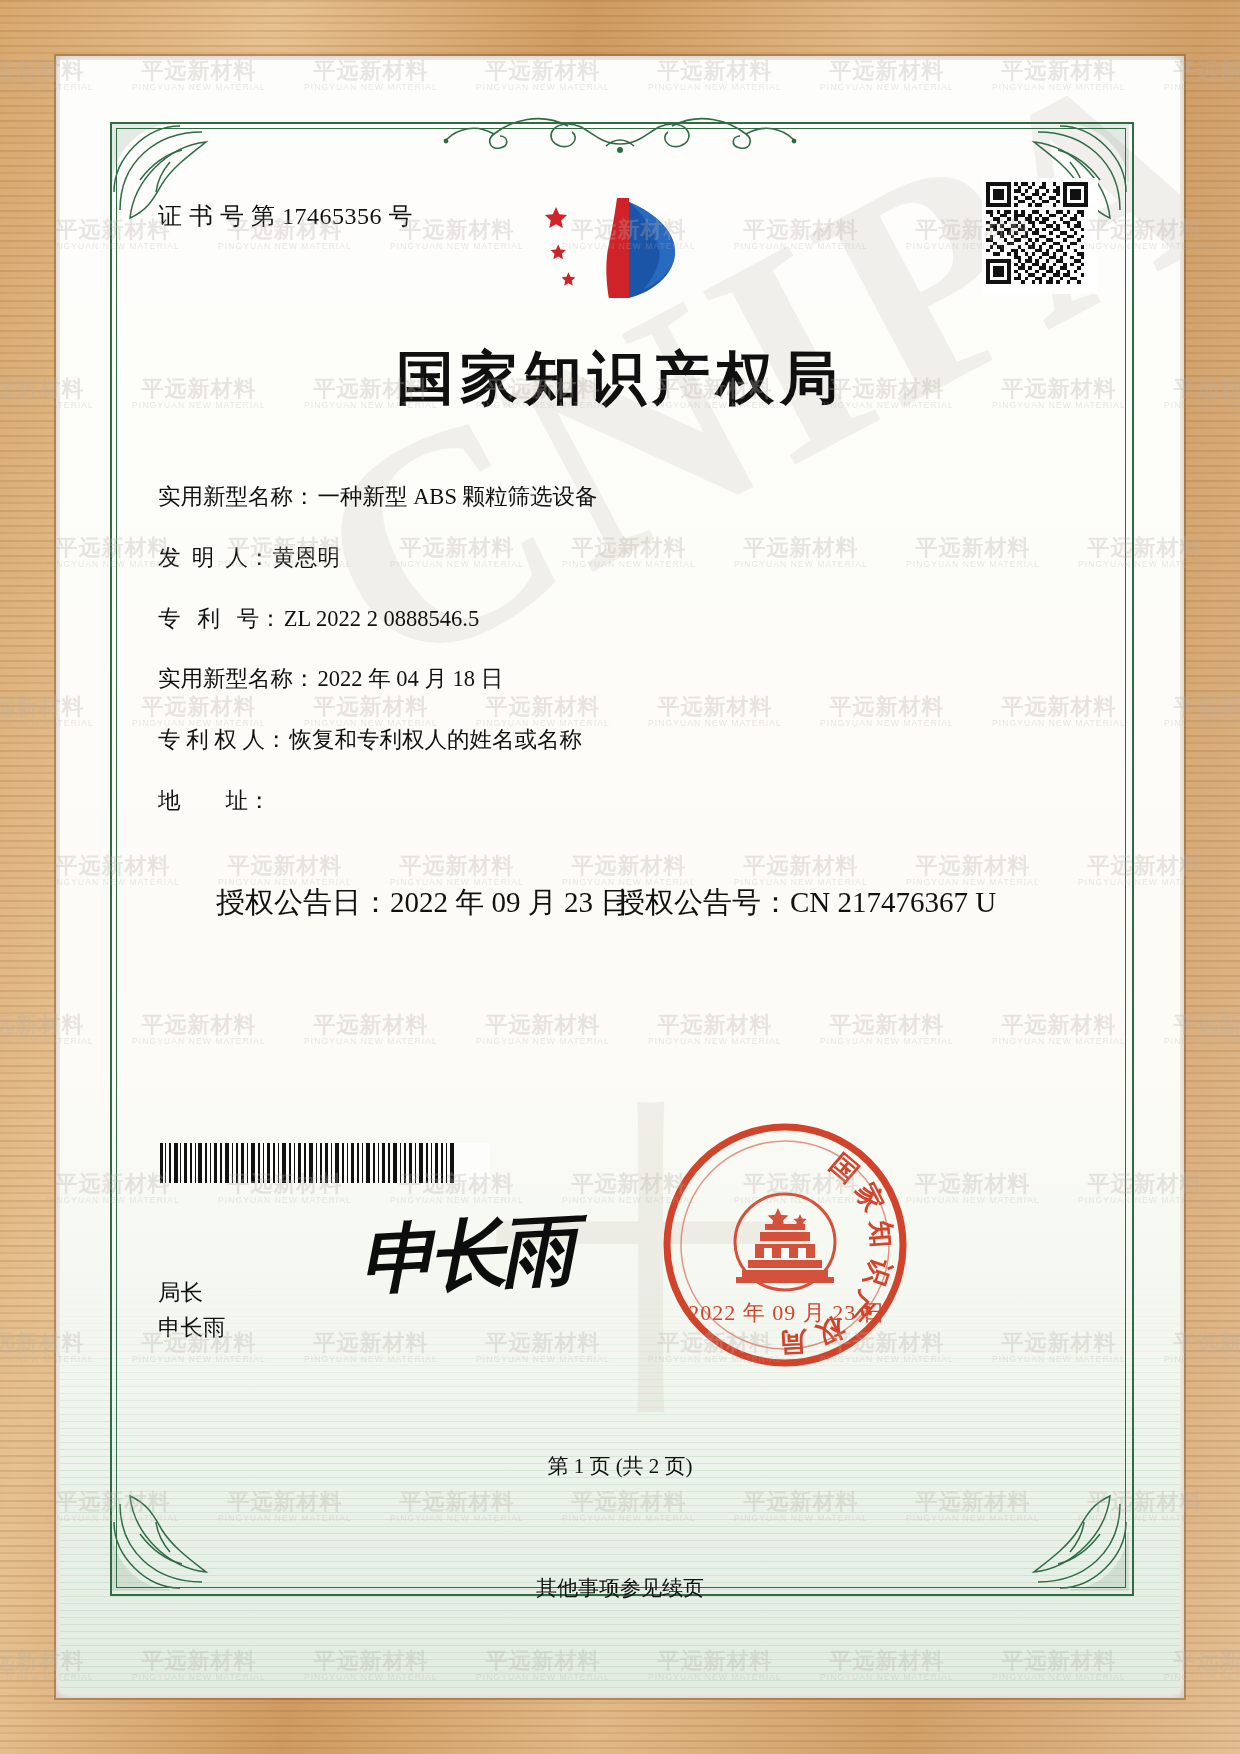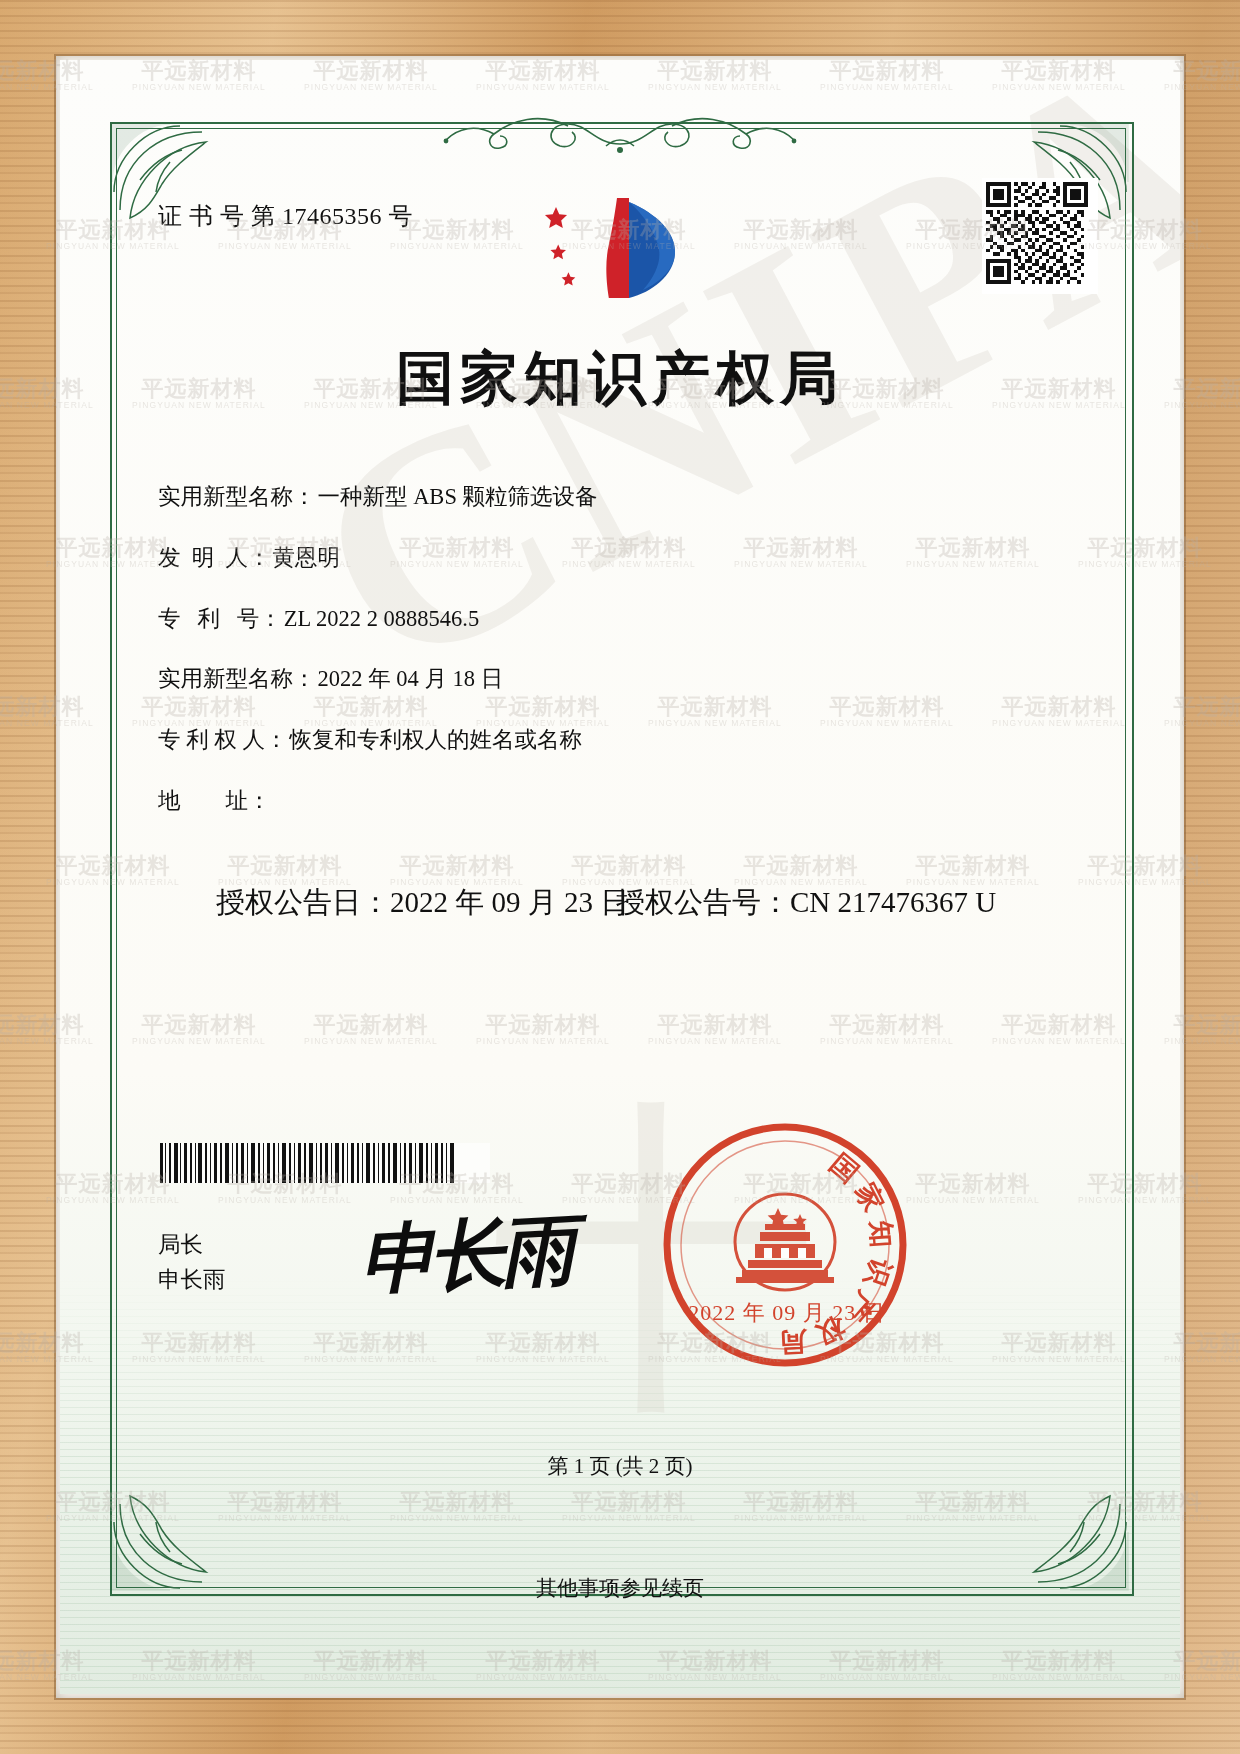--- a/index.html
+++ b/index.html
@@ -119,21 +119,21 @@
   .para{
     position:absolute;left:98px;width:900px;
     font-size:21.5px;line-height:1.72;color:#111;text-align:justify;text-indent:2em;
   }
   .para.p1{top:838px;}
   .para.p2{top:940px;}
 
   .barcode{position:absolute;left:100px;top:1083px;width:330px;height:42px;}
   .barcode svg{display:block;}
 
-  .sig-block{position:absolute;left:98px;top:1168px;font-size:22.5px;color:#111;line-height:1.55;}
+  .sig-block{position:absolute;left:98px;top:1216px;font-size:22.5px;color:#111;line-height:1.55;}
   .signature{
     position:absolute;left:300px;top:1145px;
     font-family:"Liberation Serif",serif;font-size:76px;color:#0d0d0d;
     font-style:italic;font-weight:700;letter-spacing:-6px;
     transform:rotate(-3deg);
   }
 
   .seal{
     position:absolute;left:600px;top:1060px;width:250px;height:250px;
   }

